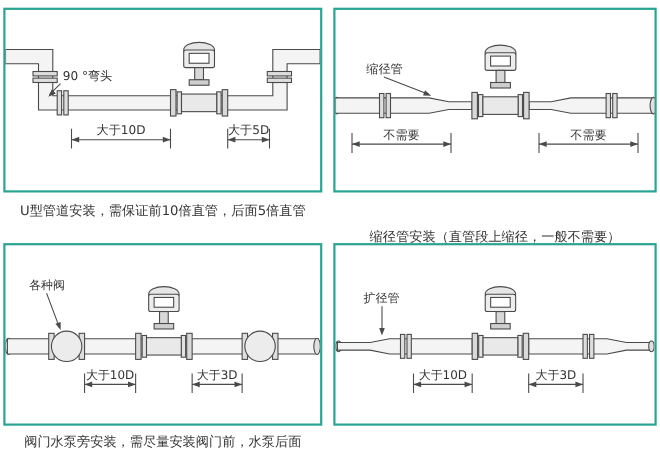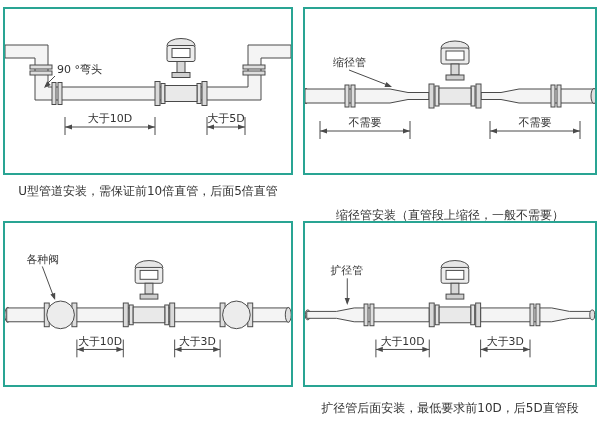--- a/index.html
+++ b/index.html
@@ -187,16 +187,16 @@
         <line x1="41" y1="56" x2="41" y2="81" stroke="#4a4a4a"></line>
         <use href="#arwr" transform="translate(41,83) rotate(90)"></use>
         <text x="24" y="52">扩径管</text>
       </g>
     </svg>
   </div>
 
   <div class="caption" id="c1">U型管道安装，需保证前10倍直管，后面5倍直管</div>
   <div class="caption" id="c2">缩径管安装（直管段上缩径，一般不需要）</div>
   <div class="caption" id="c3">
-  </div>
-  <div class="caption" id="c4">扩径管后面安装，最低要求前10D，后5D直管段</div>
+    <div>阀门水泵旁安装，需尽量安装阀门前，水泵后面</div>
+  </div>
 
 </div>
 
 </body></html>

